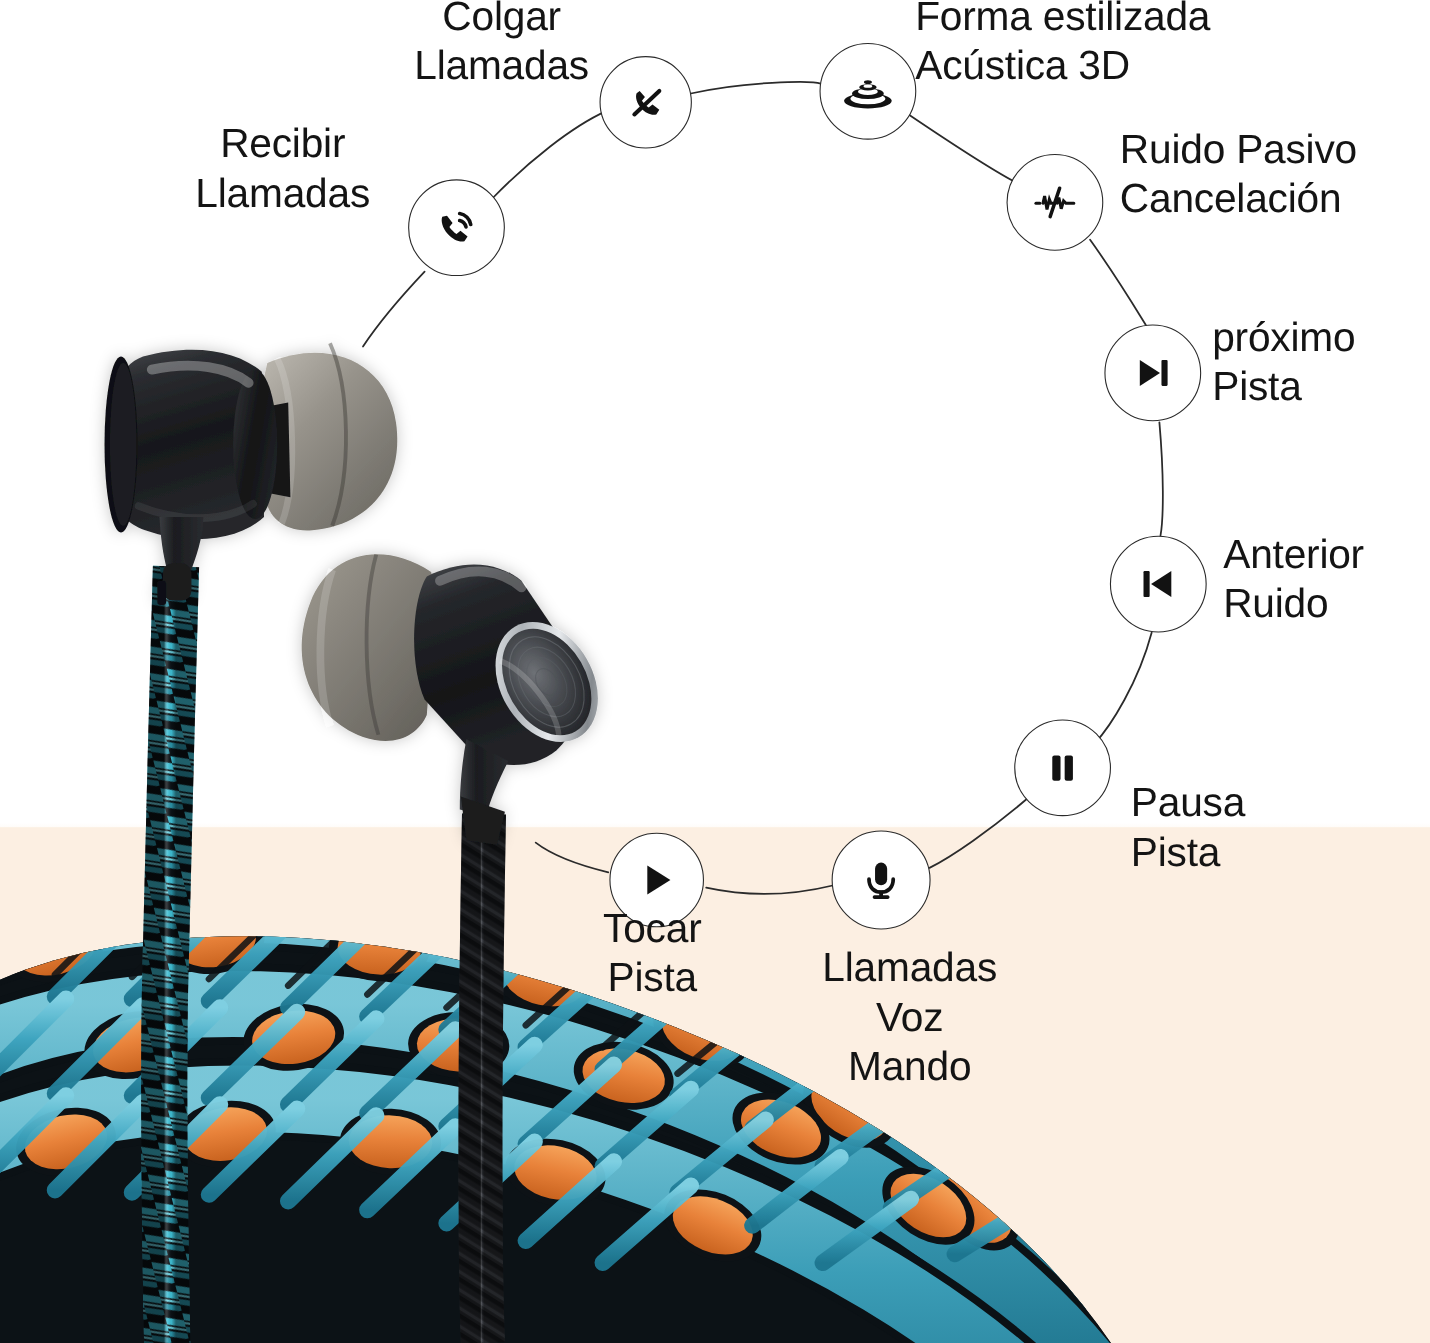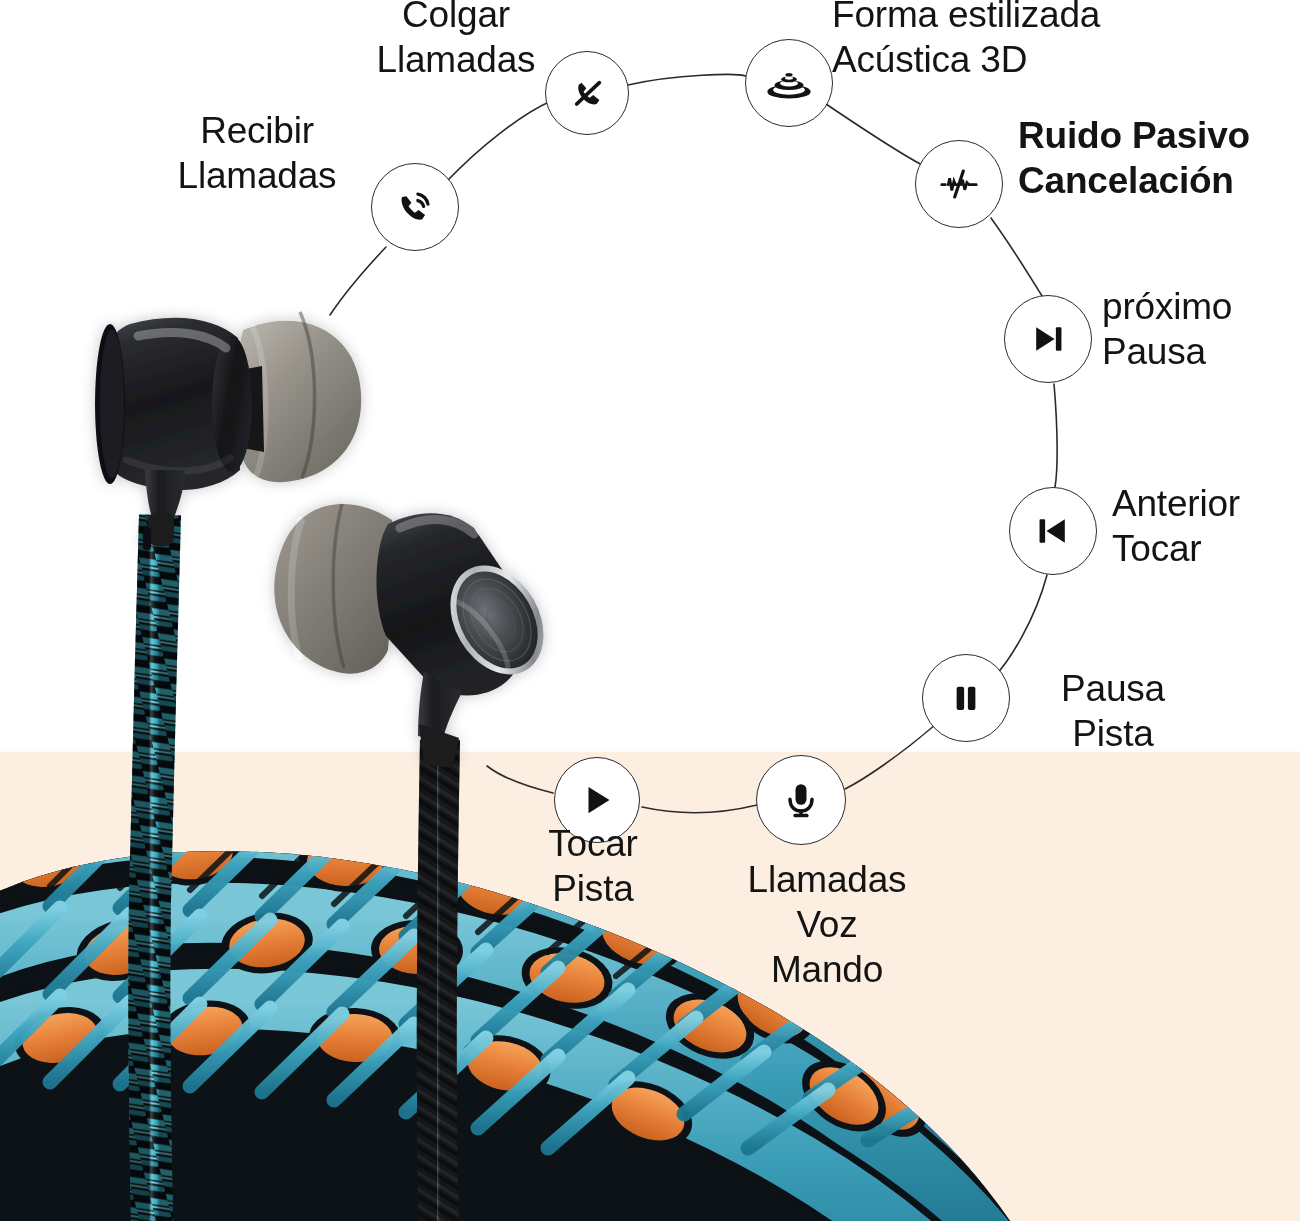--- a/index.html
+++ b/index.html
@@ -492,27 +492,27 @@
         </span>
       </div>
     </div>
   <div id="labels">
       <div class="label ta-right" style="left: 152px; top: 108px; width: 210px;">Recibir
 Llamadas</div>
       <div class="label ta-center" style="left: 338px; top: -8px; width: 236px;">Colgar
 Llamadas</div>
       <div class="label ta-left" style="left: 832px; top: -8px; width: 330px;">Forma estilizada
 Acústica 3D</div>
-      <div class="label ta-left" style="left: 1018px; top: 113px; width: 276px; font-weight: bold;">Ruido Pasivo
+      <div class="label ta-left" style="left: 1018px; top: 113px; width: 276px;">Ruido Pasivo
 Cancelación</div>
       <div class="label ta-left" style="left: 1102px; top: 284px; width: 190px;">próximo
-Pausa</div>
+Pista</div>
       <div class="label ta-left" style="left: 1112px; top: 481px; width: 180px;">Anterior
-Tocar</div>
-      <div class="label ta-left" style="left: 1028px; top: 666px; width: 170px; text-align: center;">Pausa
+Ruido</div>
+      <div class="label ta-left" style="left: 1028px; top: 707px; width: 170px;">Pausa
 Pista</div>
       <div class="label ta-center" style="left: 712px; top: 857px; width: 230px;">Llamadas Voz
 Mando</div>
       <div class="label ta-center" style="left: 502px; top: 821px; width: 182px;">Tocar
 Pista</div>
     </div>
 
 </div>
 
 </body></html>

